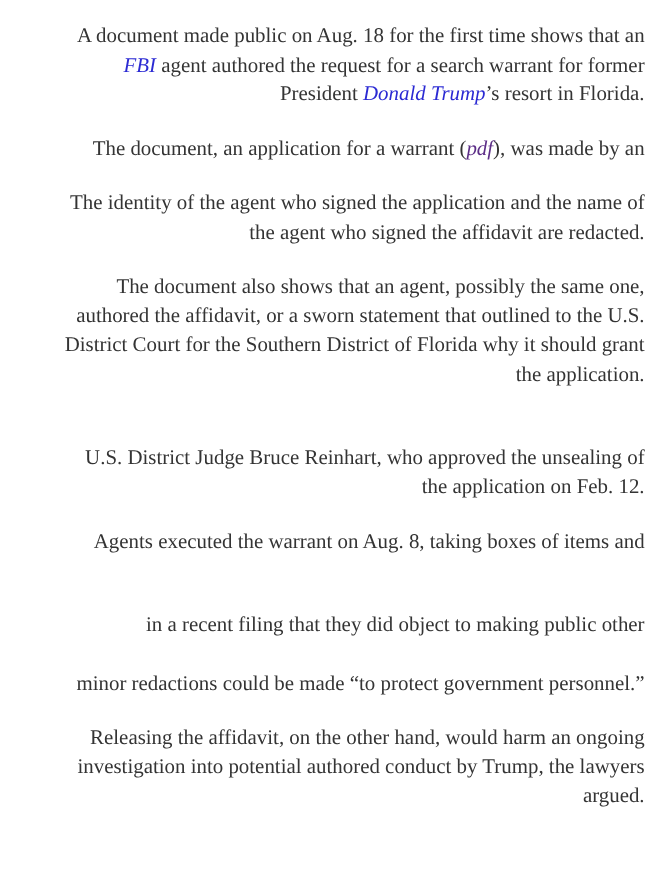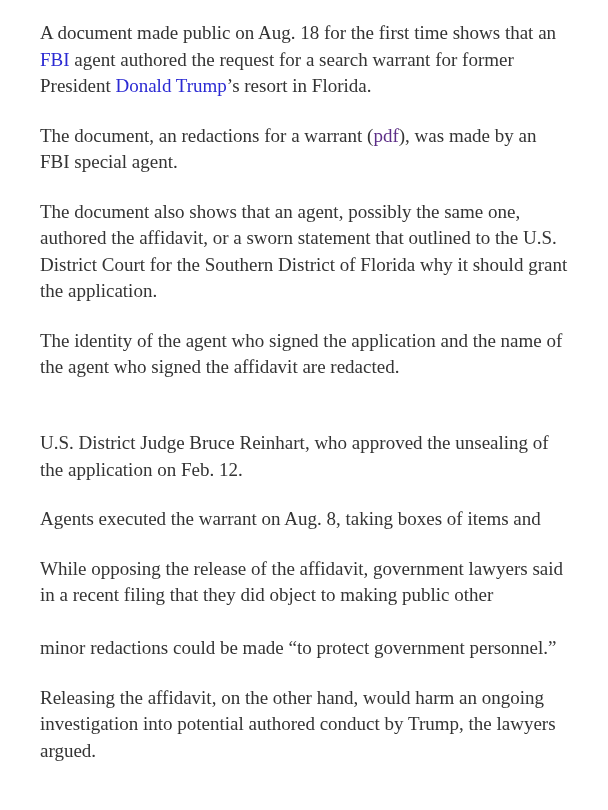--- a/index.html
+++ b/index.html
@@ -13,38 +13,40 @@
     overflow: hidden;
   }
   .article {
     box-sizing: border-box;
     width: 608px;
     padding: 20px 22px 0 40px;
     font-family: "Liberation Serif", "DejaVu Serif", serif;
     font-size: 19px;
     line-height: 26.5px;
     color: var(--text-color, #343434);
+    text-align: right;
   }
   .article p {
     margin: 0 0 23px 0;
   }
   .article a.link {
     color: var(--link-color, #2b2ad3);
     text-decoration: none;
     cursor: pointer;
+    font-style: italic;
   }
   .article a.link.visited {
     color: var(--visited-link-color, #5c2d87);
   }
 </style>
 </head>
 <body style="background: rgb(255, 255, 255);">
 
 <div class="article">
     <p><span>A document made public on Aug. 18 for the first time shows that an</span><br><a class="link">FBI</a><span> agent authored the request for a search warrant for former</span><br><span>President </span><a class="link">Donald Trump</a><span>’s resort in Florida.</span></p>
-    <p><span>The document, an redactions for a warrant (</span><a class="link visited">pdf</a><span>), was made by an</span><br><span>FBI special agent.</span></p>
+    <p><span>The document, an application for a warrant (</span><a class="link visited">pdf</a><span>), was made by an</span><br></p>
+    <p><span>The identity of the agent who signed the application and the name of</span><br><span>the agent who signed the affidavit are redacted.</span></p>
     <p><span>The document also shows that an agent, possibly the same one,</span><br><span>authored the affidavit, or a sworn statement that outlined to the U.S.</span><br><span>District Court for the Southern District of Florida why it should grant</span><br><span>the application.</span></p>
-    <p><span>The identity of the agent who signed the application and the name of</span><br><span>the agent who signed the affidavit are redacted.</span></p>
     <p><br><span>U.S. District Judge Bruce Reinhart, who approved the unsealing of</span><br><span>the application on Feb. 12.</span></p>
     <p><span>Agents executed the warrant on Aug. 8, taking boxes of items and</span><br></p>
-    <p><span>While opposing the release of the affidavit, government lawyers said</span><br><span>in a recent filing that they did object to making public other</span><br><br><span>minor redactions could be made “to protect government personnel.”</span></p>
+    <p><br><span>in a recent filing that they did object to making public other</span><br><br><span>minor redactions could be made “to protect government personnel.”</span></p>
     <p><span>Releasing the affidavit, on the other hand, would harm an ongoing</span><br><span>investigation into potential authored conduct by Trump, the lawyers</span><br><span>argued.</span></p>
   </div>
 
 </body></html>

